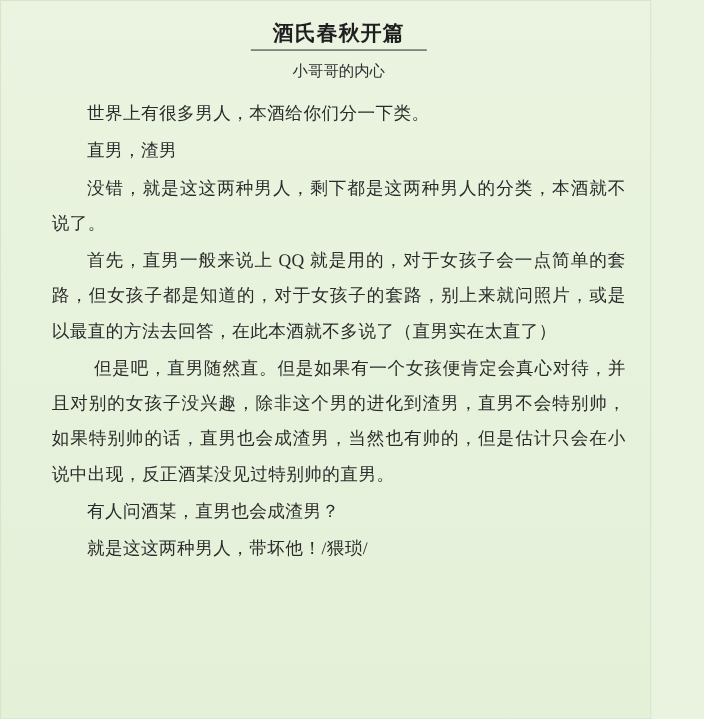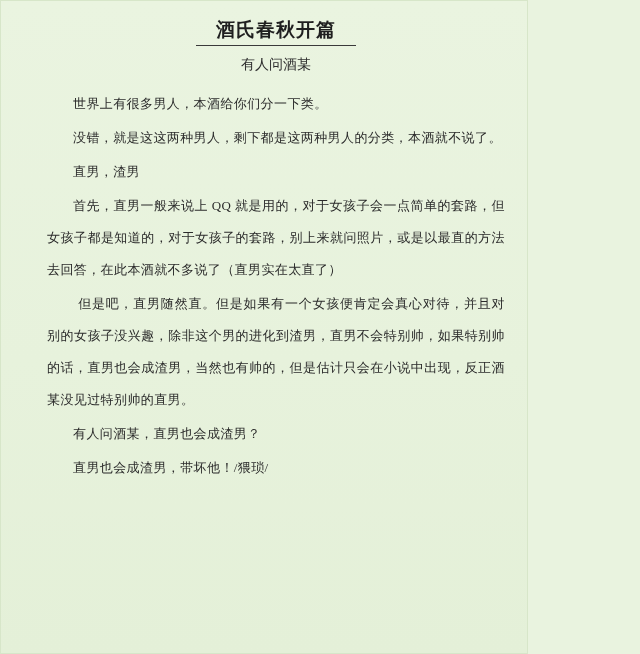--- a/index.html
+++ b/index.html
@@ -9,21 +9,21 @@
   body {
     width: 640px;
     height: 654px;
     background: #e9f3df;
     font-family: "Liberation Serif", "DejaVu Serif", serif;
     color: #2f2f2f;
     overflow: hidden;
   }
   .page {
     position: relative;
-    width: 528px;
+    width: 592px;
     height: 654px;
     box-sizing: border-box;
     background: linear-gradient(180deg, #eaf4e0 0%, #e7f2dc 55%, #e4f0d8 100%);
     border: 1px solid #d7e6c9;
     padding: 10px 22px 0 46px;
   }
   .title {
     text-align: center;
     font-size: 19px;
     font-weight: bold;
@@ -38,21 +38,21 @@
     background: #3a3a3a;
     margin: 0 auto 10px auto;
   }
   .subtitle {
     text-align: center;
     font-size: 14px;
     color: #2f2f2f;
     margin: 4px 0 14px 0;
   }
   .para {
-    font-size: 13px;
+    font-size: 16px;
     line-height: 32px;
     text-indent: 2em;
     margin: 0 0 2px 0;
     text-align: justify;
     color: #2b2b2b;
     letter-spacing: 0.4px;
   }
   .para.tight {
     margin-bottom: 0;
   }
@@ -61,23 +61,23 @@
   }
 </style>
 </head>
 <body>
 
 <div class="page">
 
   <div class="title">酒氏春秋开篇</div>
   <div class="title-underline"></div>
 
-  <div class="subtitle">有人问酒某</div>
+  <div class="subtitle">小哥哥的内心</div>
 
   <p class="para">世界上有很多男人，本酒给你们分一下类。</p>
+  <p class="para">直男，渣男</p>
   <p class="para">没错，就是这这两种男人，剩下都是这两种男人的分类，本酒就不说了。</p>
-  <p class="para">直男，渣男</p>
   <p class="para">首先，直男一般来说上 QQ 就是用的，对于女孩子会一点简单的套路，但女孩子都是知道的，对于女孩子的套路，别上来就问照片，或是以最直的方法去回答，在此本酒就不多说了（直男实在太直了）</p>
   <p class="para extra-indent">但是吧，直男随然直。但是如果有一个女孩便肯定会真心对待，并且对别的女孩子没兴趣，除非这个男的进化到渣男，直男不会特别帅，如果特别帅的话，直男也会成渣男，当然也有帅的，但是估计只会在小说中出现，反正酒某没见过特别帅的直男。</p>
   <p class="para">有人问酒某，直男也会成渣男？</p>
-  <p class="para">直男也会成渣男，带坏他！/猥琐/</p>
+  <p class="para">就是这这两种男人，带坏他！/猥琐/</p>
 
 </div>
 
 </body></html>

